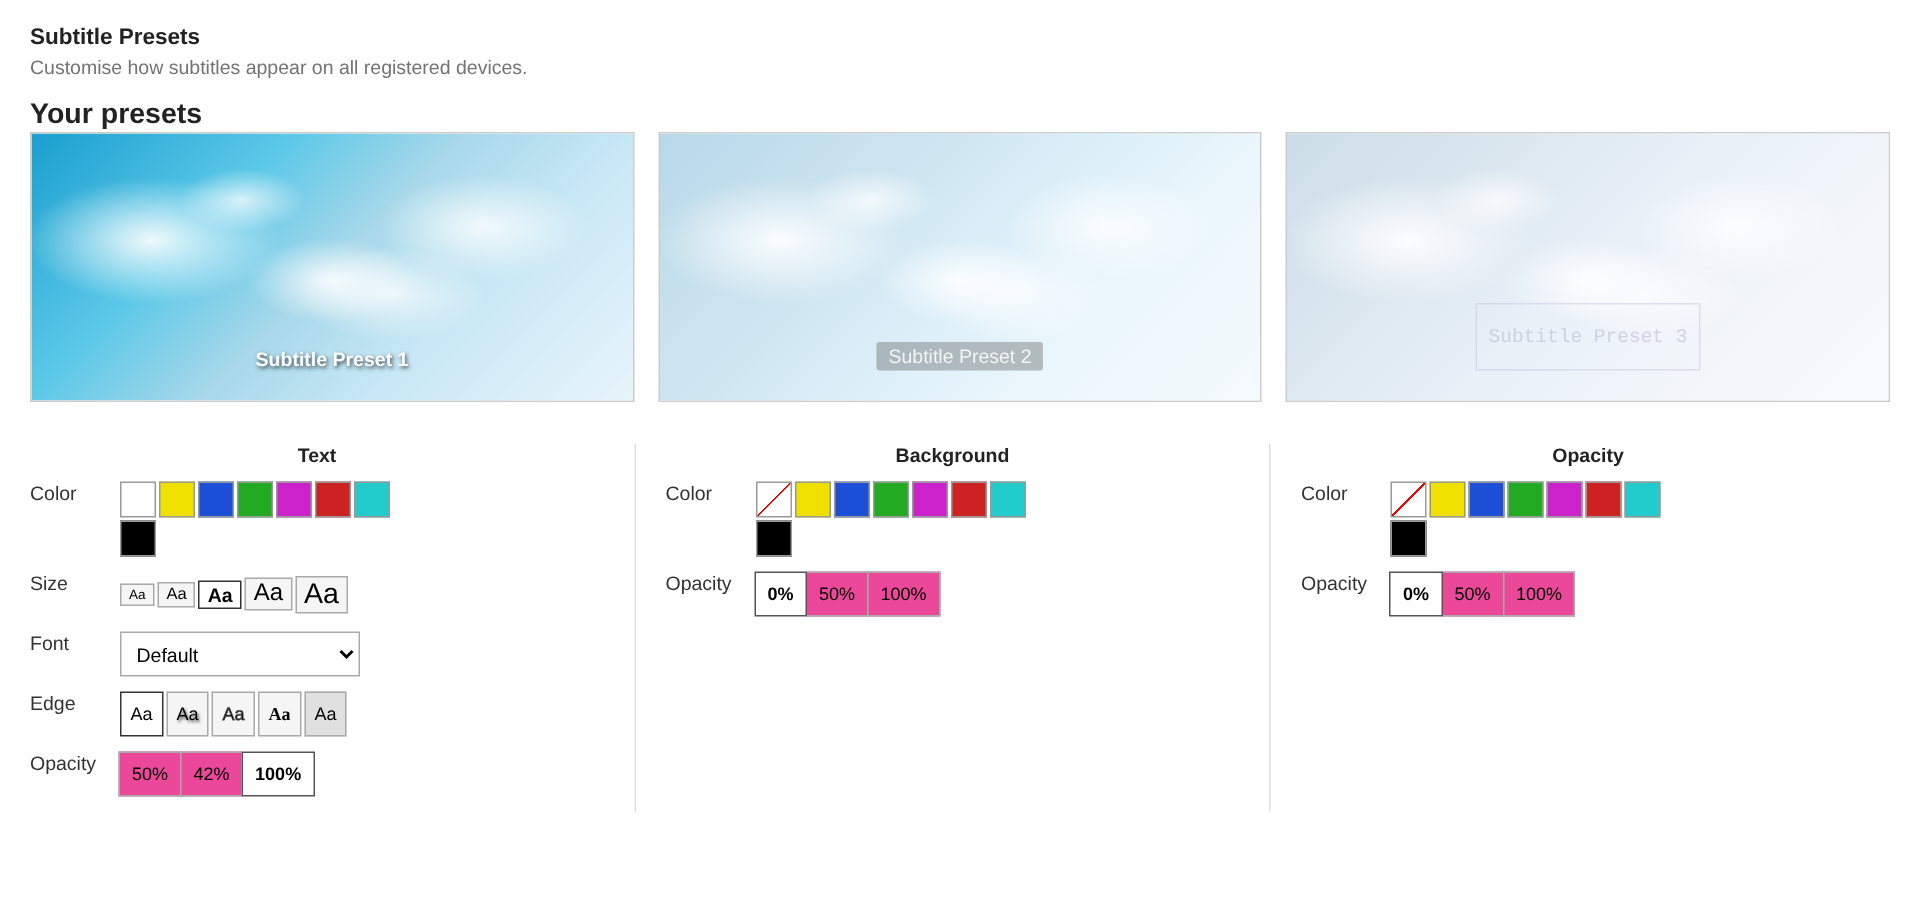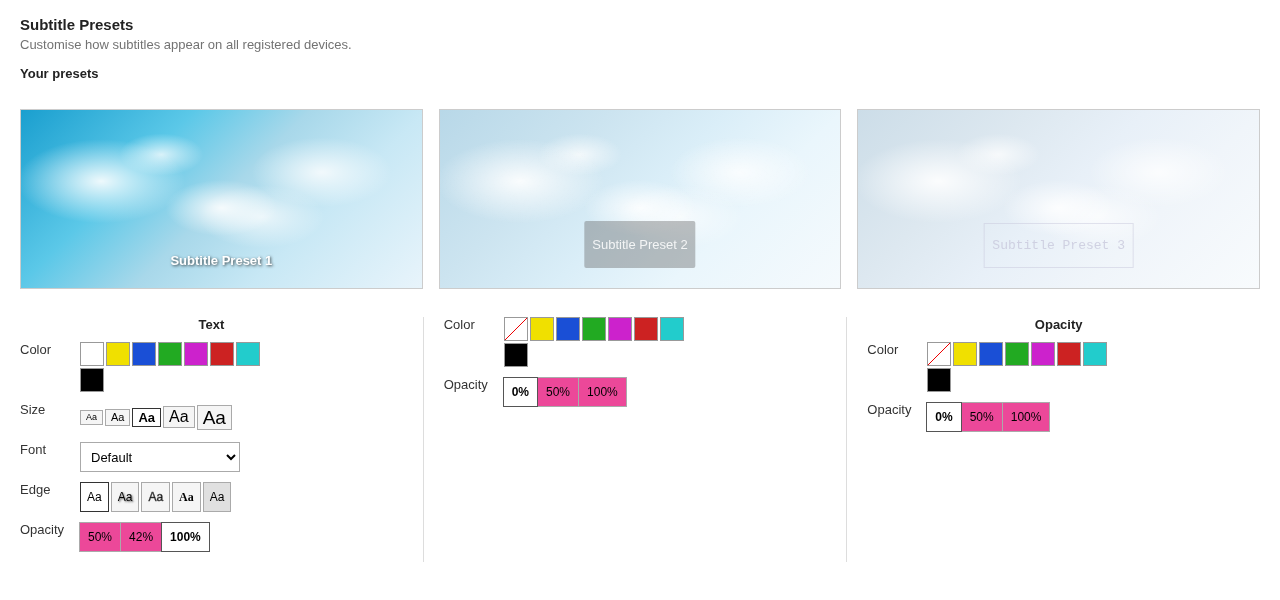--- a/index.html
+++ b/index.html
@@ -1,20 +1,20 @@
 <!DOCTYPE html>
 <html><head>
   <meta charset="utf-8">
   <style>
     * { box-sizing: border-box; margin: 0; padding: 0; }
     body { font-family: Arial, sans-serif; font-size: 13px; color: #222; background: #fff; padding: 16px 20px; }
 
     .page-title { font-weight: bold; font-size: 15px; margin-bottom: 4px; }
     .page-subtitle { font-size: 13px; color: #737373; margin-bottom: 14px; }
-    .section-title { font-weight: bold; font-size: 13px; margin-bottom: 28px; }
+    .section-title { font-weight: bold; font-size: 19px; margin-bottom: 0; }
 
     .presets-row { display: flex; gap: 16px; margin-bottom: 28px; }
     .preset-card { flex: 1; position: relative; height: 180px; overflow: hidden; border: 1px solid #ccc; }
     .preset-bg {
       width: 100%; height: 100%;
       background: linear-gradient(135deg, #1a9fcf 0%, #5bc8e8 30%, #a8d8ea 50%, #c8e8f5 70%, #e8f4fb 100%);
     }
     .preset-bg.light {
       background: linear-gradient(135deg, #b8d8e8 0%, #cce4f0 30%, #daeef8 50%, #eaf6fc 70%, #f5fafd 100%);
     }
@@ -28,21 +28,21 @@
                   radial-gradient(ellipse 80px 40px at 50% 55%, rgba(255,255,255,0.85) 0%, transparent 70%),
                   radial-gradient(ellipse 100px 50px at 75% 35%, rgba(255,255,255,0.8) 0%, transparent 70%),
                   radial-gradient(ellipse 60px 30px at 35% 25%, rgba(255,255,255,0.75) 0%, transparent 70%),
                   radial-gradient(ellipse 90px 45px at 60% 60%, rgba(255,255,255,0.7) 0%, transparent 70%);
     }
     .preset-label {
       position: absolute; bottom: 20px; left: 50%; transform: translateX(-50%);
       font-size: 13px; white-space: nowrap; text-align: right;
     }
     .preset-label.style1 { color: #fff; font-weight: bold; text-shadow: 1px 1px 3px rgba(0,0,0,0.7); }
-    .preset-label.style2 { color: rgba(255,255,255,0.85); background: rgba(100,100,100,0.4); padding: 16px 8px; border-radius: 2px; }
+    .preset-label.style2 { color: rgba(255,255,255,0.85); background: rgba(100,100,100,0.4); padding: 2px 8px; border-radius: 2px; }
     .preset-label.style3 { color: rgba(200,200,220,0.8); font-family: 'Courier New', monospace; border: 1px solid rgba(200,200,220,0.5); padding: 14px 8px; }
 
     .controls-row { display: flex; gap: 0; }
     .controls-section { flex: 1; padding: 0 10px; }
     .controls-section:first-child { padding-left: 0; }
     .controls-header { font-weight: bold; font-size: 13px; margin-bottom: 10px; text-align: center; }
 
     .control-row { display: flex; margin-bottom: 10px; min-height: 30px; }
     .control-label { width: 60px; font-size: 13px; color: #333; flex-shrink: 0; }
 
@@ -164,20 +164,21 @@
         <button class="opacity-btn">50%</button>
         <button class="opacity-btn">42%</button>
         <button class="opacity-btn active">100%</button>
       </div>
     </div>
   </div>
 
   <div class="divider"></div>
 
   <div class="controls-section">
+    <div class="controls-header">Background</div>
 
     <div class="control-row">
       <span class="control-label">Color</span>
       <div class="color-swatches">
         <div class="swatch slash"></div>
         <div class="swatch" style="background:#f0e000;"></div>
         <div class="swatch" style="background:#1a4fd6;"></div>
         <div class="swatch" style="background:#22aa22;"></div>
         <div class="swatch" style="background:#cc22cc;"></div>
         <div class="swatch" style="background:#cc2222;"></div>

